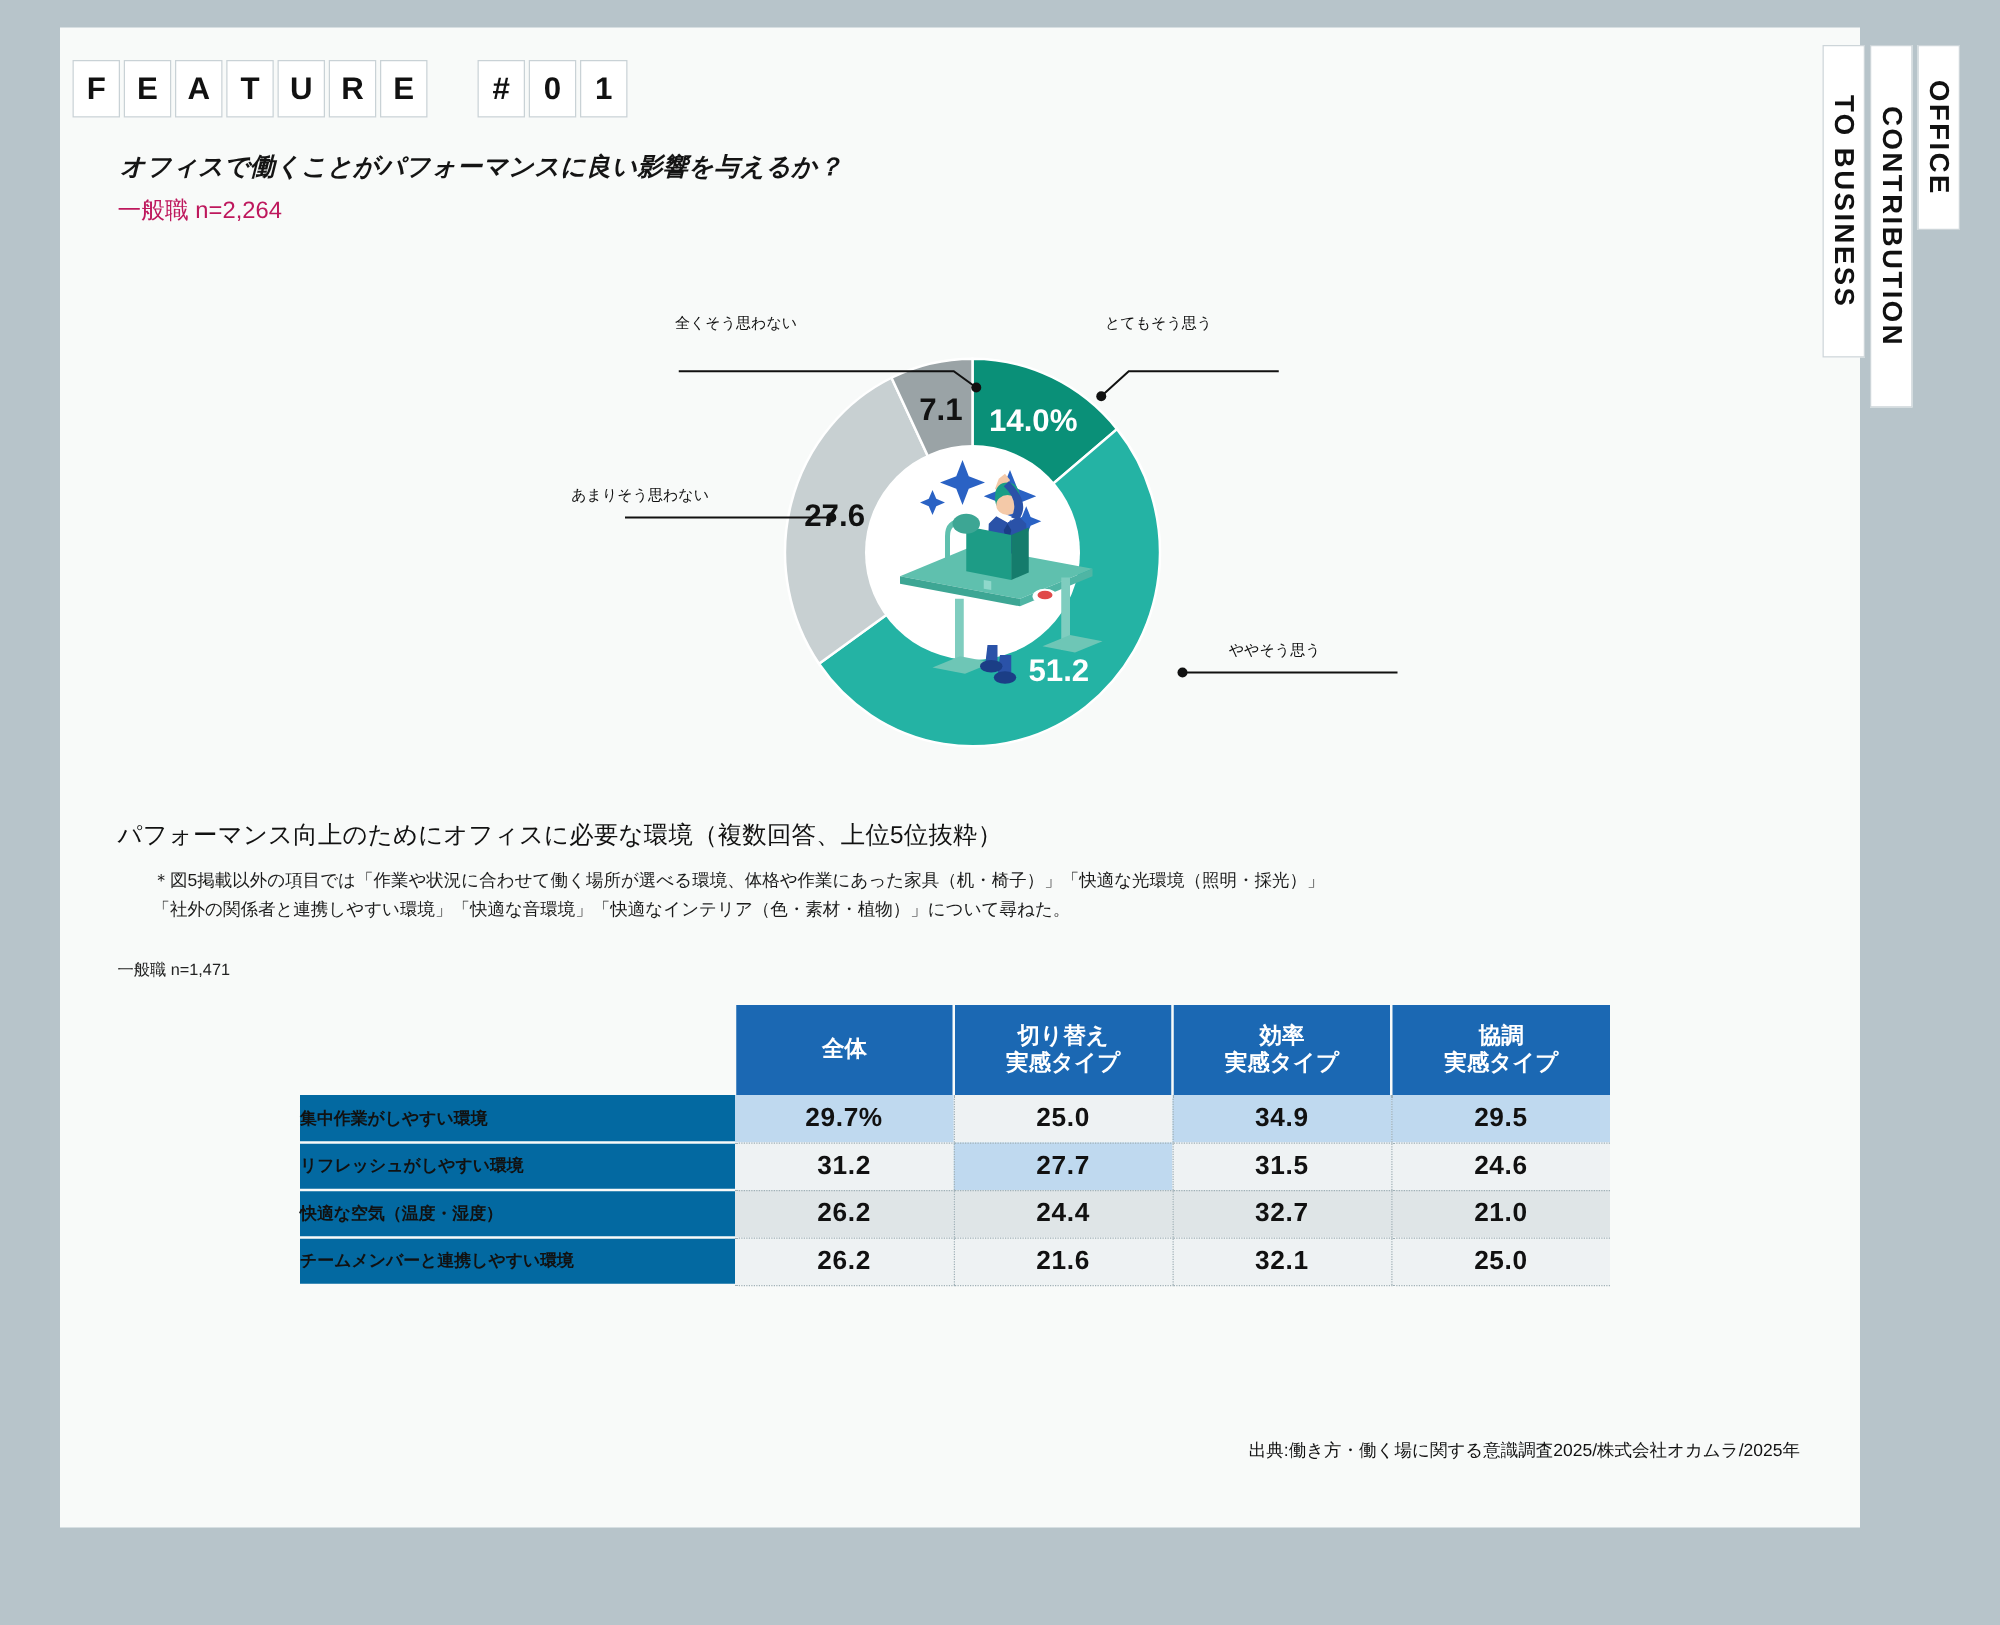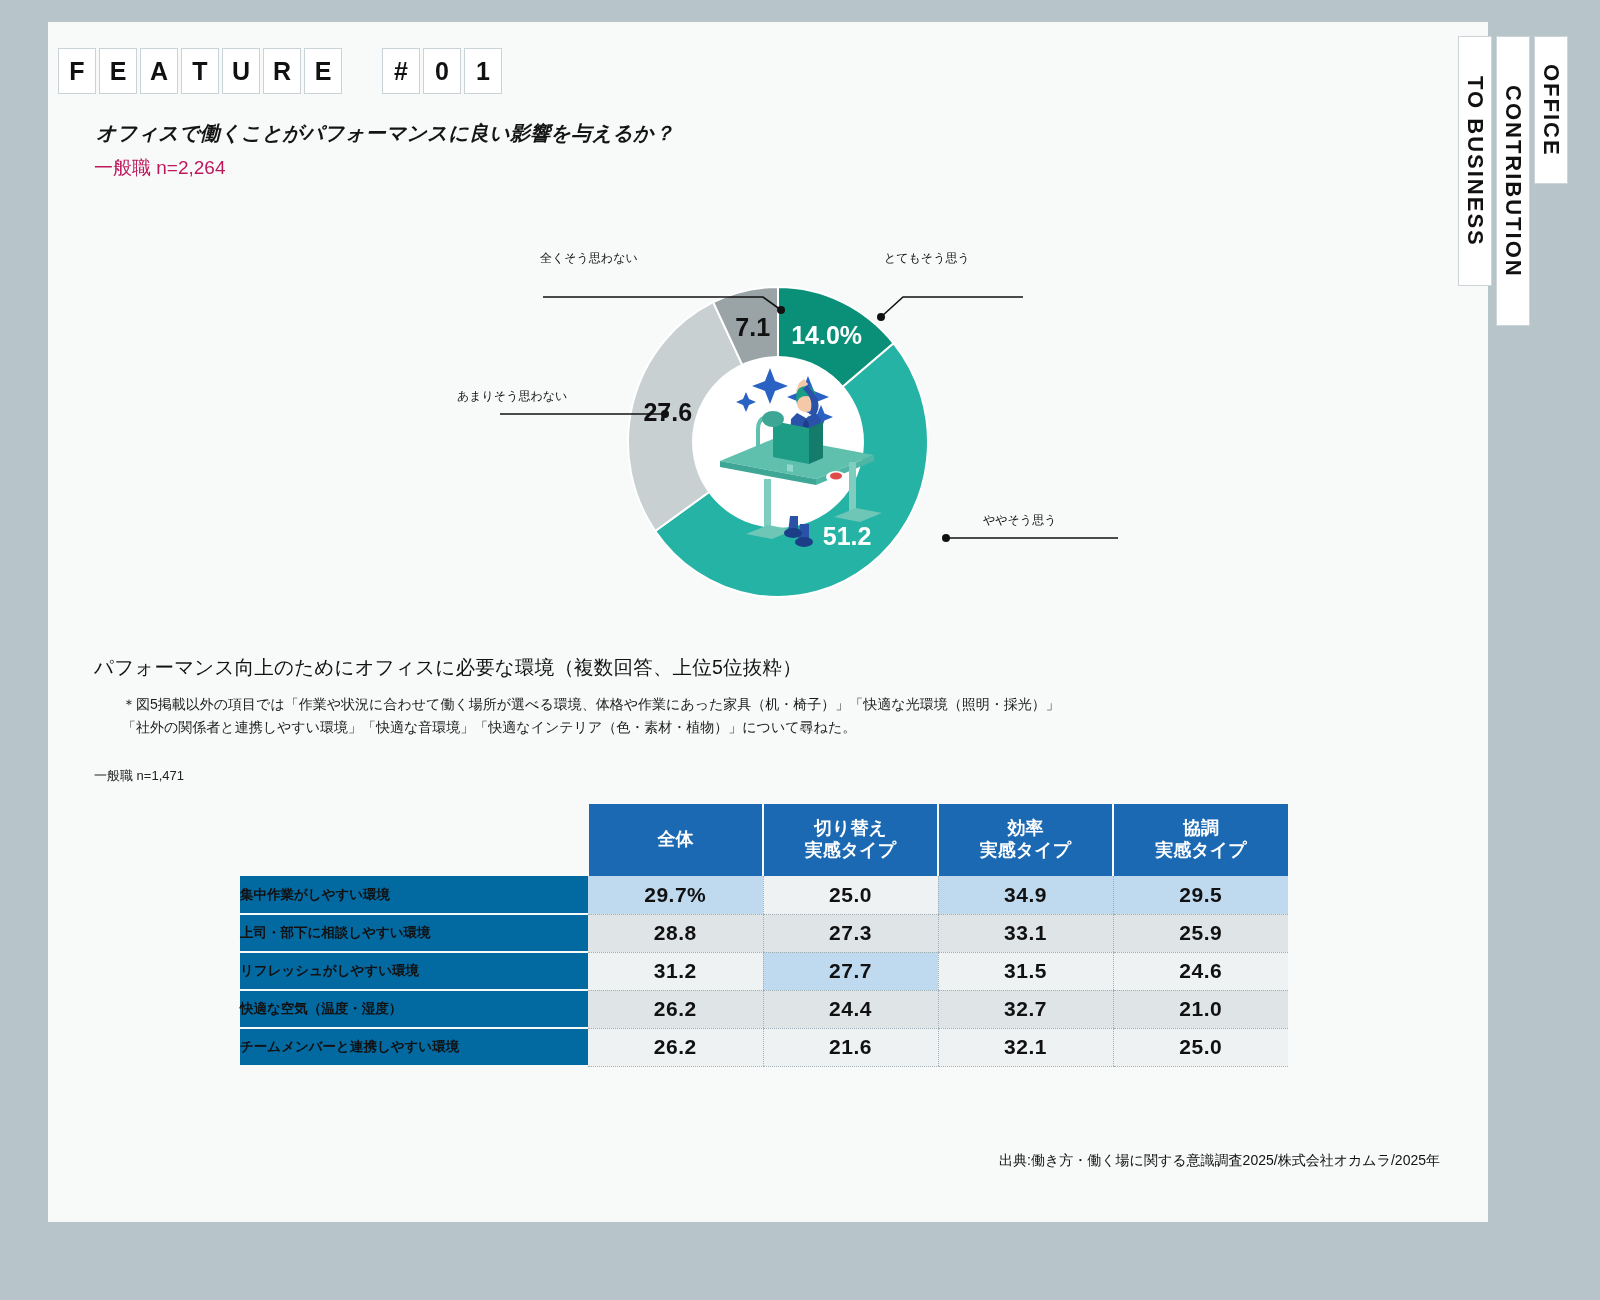--- a/index.html
+++ b/index.html
@@ -268,27 +268,20 @@
       </thead>
       <tbody id="tbody">
           <tr>
             <td class="r-label">集中作業がしやすい環境</td>
             <td class="r-val first bg-hi">29.7%</td>
             <td class="r-val bg-a">25.0</td>
             <td class="r-val bg-hi">34.9</td>
             <td class="r-val bg-hi">29.5</td>
           </tr>
           <tr>
-            <td class="r-label">上司・部下に相談しやすい環境</td>
-            <td class="r-val first bg-b">28.8</td>
-            <td class="r-val bg-b">27.3</td>
-            <td class="r-val bg-b">33.1</td>
-            <td class="r-val bg-b">25.9</td>
-          </tr>
-          <tr>
             <td class="r-label">リフレッシュがしやすい環境</td>
             <td class="r-val first bg-a">31.2</td>
             <td class="r-val bg-hi">27.7</td>
             <td class="r-val bg-a">31.5</td>
             <td class="r-val bg-a">24.6</td>
           </tr>
           <tr>
             <td class="r-label">快適な空気（温度・湿度）</td>
             <td class="r-val first bg-b">26.2</td>
             <td class="r-val bg-b">24.4</td>

